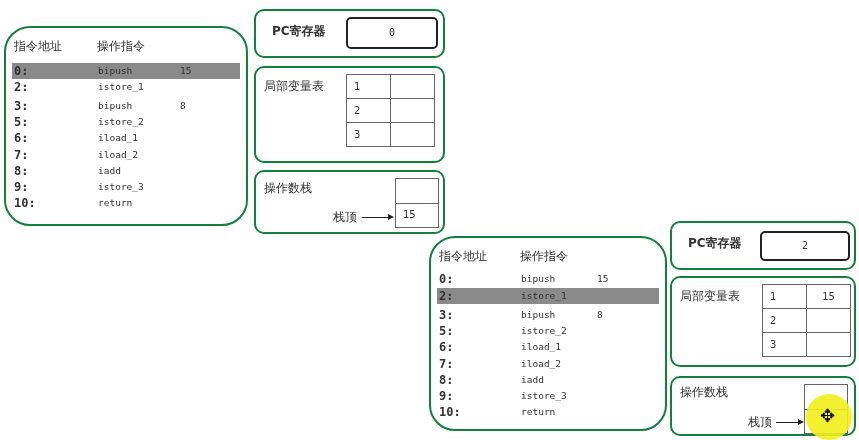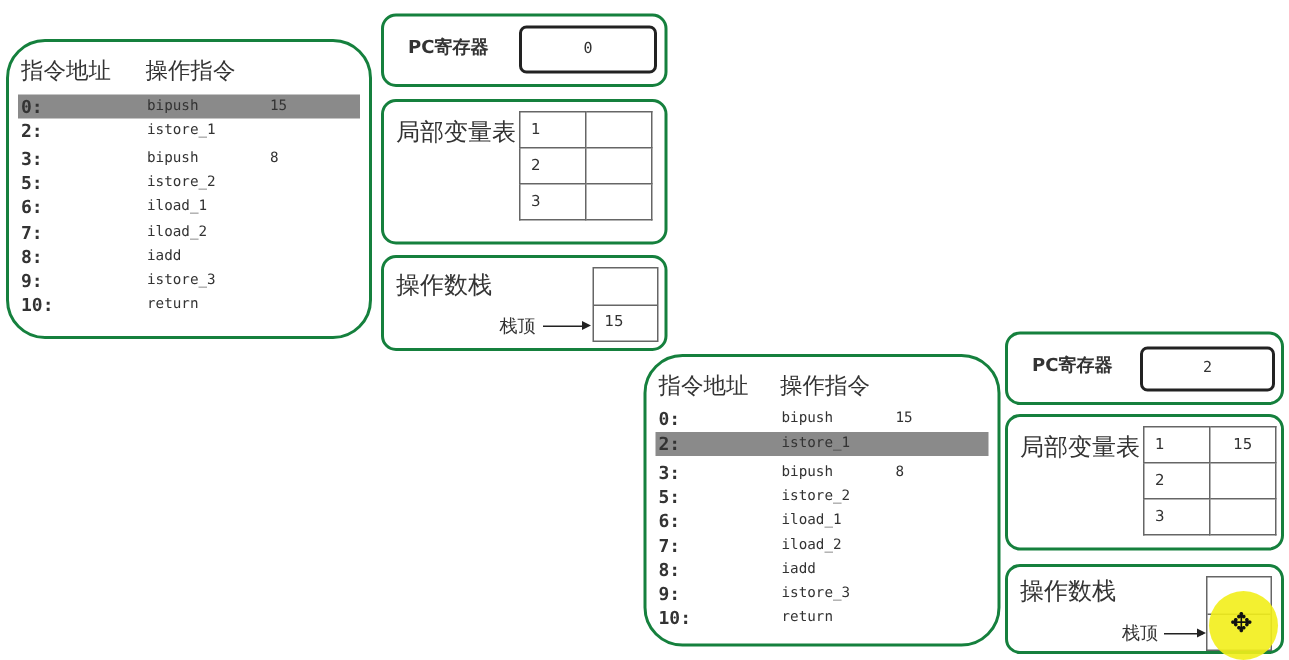--- a/index.html
+++ b/index.html
@@ -7,30 +7,30 @@
       width: 859px; height: 440px; position: relative; overflow: hidden;
       background: #ffffff; color: #333;
       font-family: "DejaVu Sans", sans-serif;
     }
     .panel {
       position: absolute; box-sizing: border-box;
       border: 2px solid #15803d; background: #fff;
     }
     .code { border-radius: 26px; }
     .box { border-radius: 10px; }
-    .hdr { position: absolute; font-size: 15px; color: #333; }
+    .hdr { position: absolute; font-size: 12px; color: #333; }
     .row {
       position: absolute; left: 6px; right: 6px; height: 16px;
       font-size: 10px; line-height: 16px;
     }
     .row.hl { background: #8a8a8a; }
     .addr { position: absolute; left: 2px; font-family: "DejaVu Sans Mono", monospace; font-weight: bold; font-size: 12px; color: #333; }
     .op { position: absolute; font-family: "DejaVu Sans Mono", monospace; font-size: 9.5px; color: #333; }
     .arg { position: absolute; font-family: "DejaVu Sans Mono", monospace; font-size: 9.5px; color: #333; }
-    .label { position: absolute; font-size: 16px; color: #333; }
+    .label { position: absolute; font-size: 12px; color: #333; }
     .pcval {
       position: absolute; box-sizing: border-box; border: 2.5px solid #222;
       border-radius: 5px; text-align: center; font-size: 10px;
       font-family: "DejaVu Sans Mono", monospace;
     }
     table.lv { position: absolute; border-collapse: collapse; }
     table.lv td {
       border: 1px solid #666; width: 44px; height: 24px; box-sizing: border-box;
       font-size: 10px; padding: 0 0 0 7px; vertical-align: middle; color: #333;
     }

